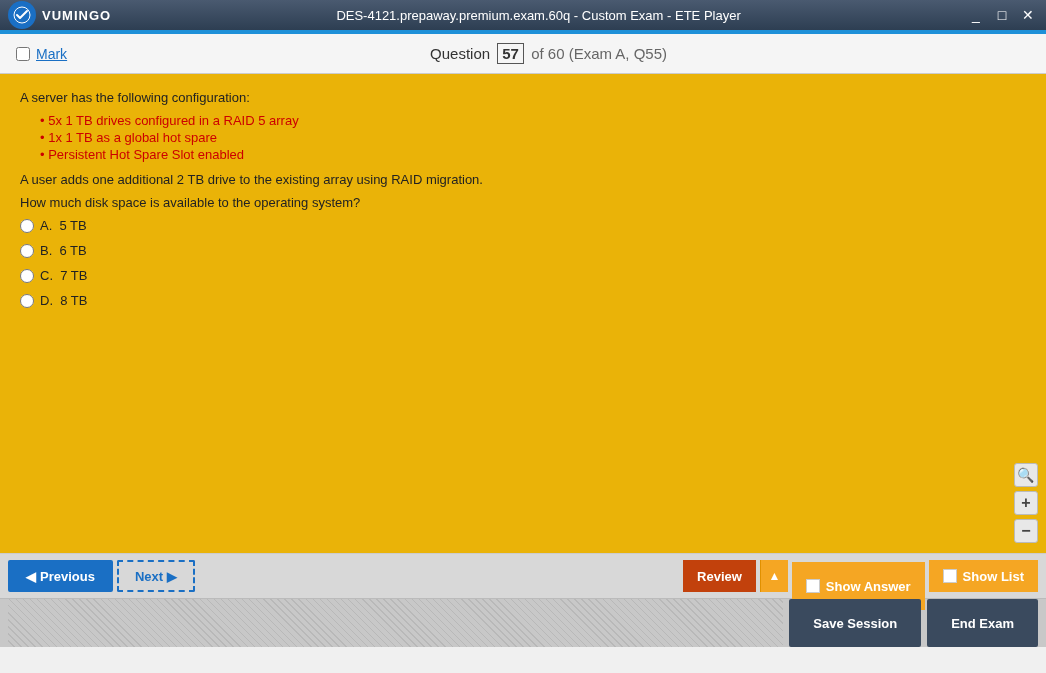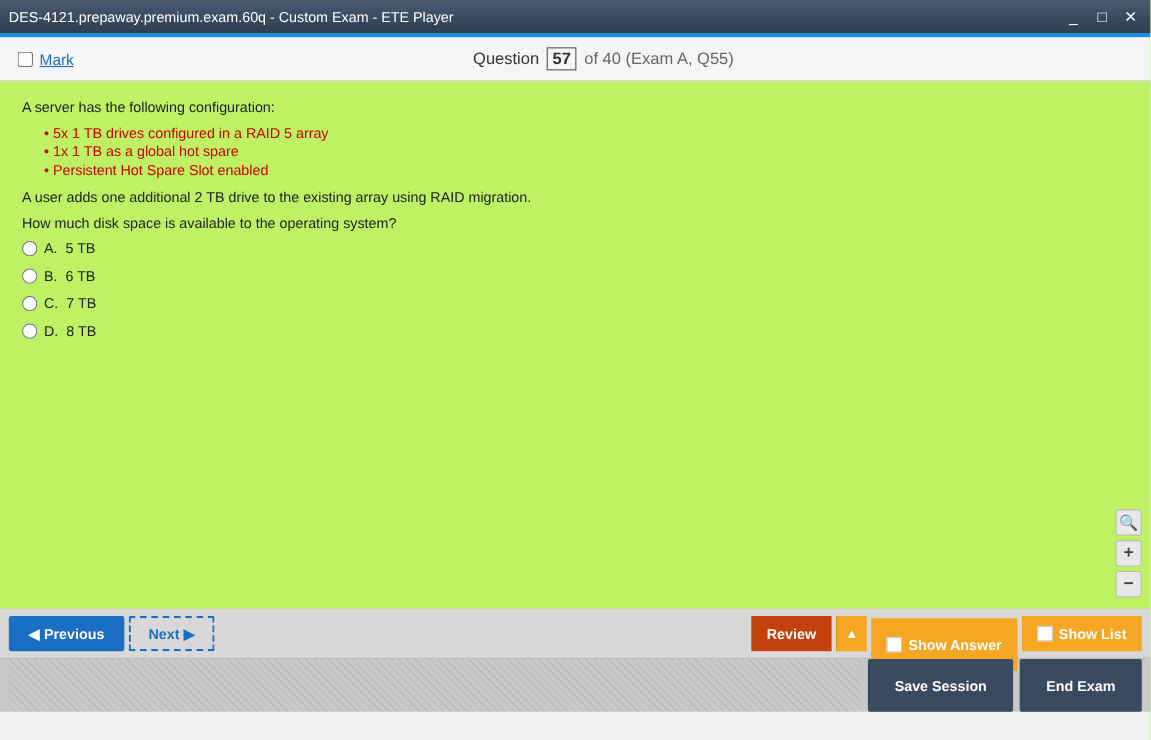--- a/index.html
+++ b/index.html
@@ -69,21 +69,21 @@
       display: inline-block;
       border: 1px solid #555;
       padding: 1px 4px;
       font-weight: bold;
       margin: 0 3px;
     }
     .question-info .q-detail { color: #666; }
 
     
     .content-area {
-      background: #bef264;
+      background: #eab308;
       height: 480px;
       padding: 16px 20px;
       overflow-y: auto;
       border-bottom: 1px solid #ccc;
       position: relative;
     }
     .content-area p { margin-bottom: 8px; font-size: 13px; color: #222; }
     .bullet-list { list-style: none; margin: 6px 0 10px 20px; }
     .bullet-list li { font-size: 13px; color: #cc0000; margin-bottom: 2px; }
     .bullet-list li::before { content: "• "; }
@@ -219,39 +219,48 @@
         transparent 4px,
         rgba(0,0,0,0.08) 4px,
         rgba(0,0,0,0.08) 5px
       );
     }
   </style>
 </head>
 <body>
 
 <div class="titlebar">
+  <div class="titlebar-logo">
+    <div class="logo-circle">
+      <svg width="18" height="18" viewBox="0 0 18 18">
+        <circle cx="9" cy="9" r="8" fill="#1a6fc4" stroke="white" stroke-width="1"></circle>
+        <polyline points="4,9 7,12 14,5" stroke="white" stroke-width="2" fill="none" stroke-linecap="round" stroke-linejoin="round"></polyline>
+      </svg>
+    </div>
+    <span class="logo-text">VUMINGO</span>
+  </div>
   <span class="titlebar-title">DES-4121.prepaway.premium.exam.60q - Custom Exam - ETE Player</span>
   <div class="titlebar-controls">
     <span class="titlebar-btn">_</span>
     <span class="titlebar-btn">□</span>
     <span class="titlebar-btn">✕</span>
   </div>
 </div>
 
 <div class="blue-bar"></div>
 
 <div class="header-row">
   <div class="mark-checkbox">
     <input type="checkbox" style="">
     <span class="mark-link">Mark</span>
   </div>
   <div class="question-info">
     <span>Question</span>
     <span class="q-num">57</span>
-    <span class="q-detail">of 40 (Exam A, Q55)</span>
+    <span class="q-detail">of 60 (Exam A, Q55)</span>
   </div>
 </div>
 
 <div class="content-area">
   <p>A server has the following configuration:</p>
   <ul class="bullet-list">
     <li>5x 1 TB drives configured in a RAID 5 array</li>
     <li>1x 1 TB as a global hot spare</li>
     <li>Persistent Hot Spare Slot enabled</li>
   </ul>

